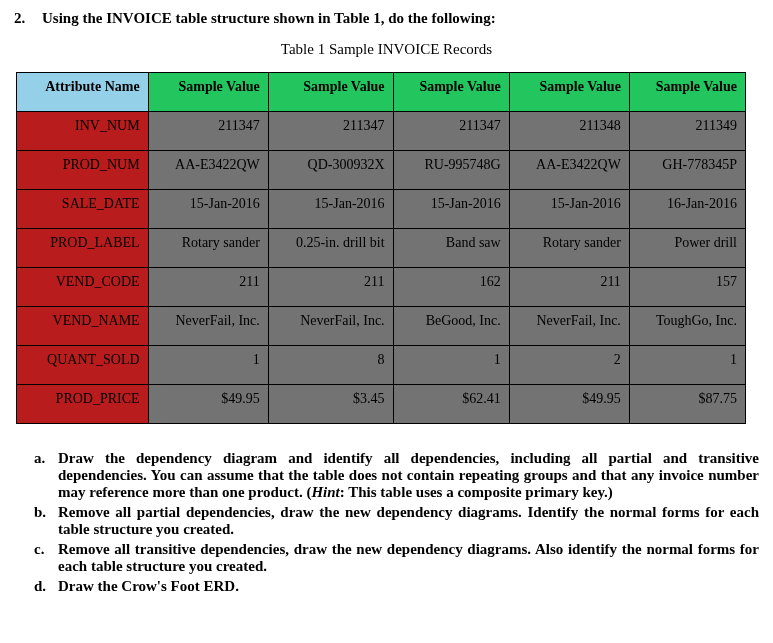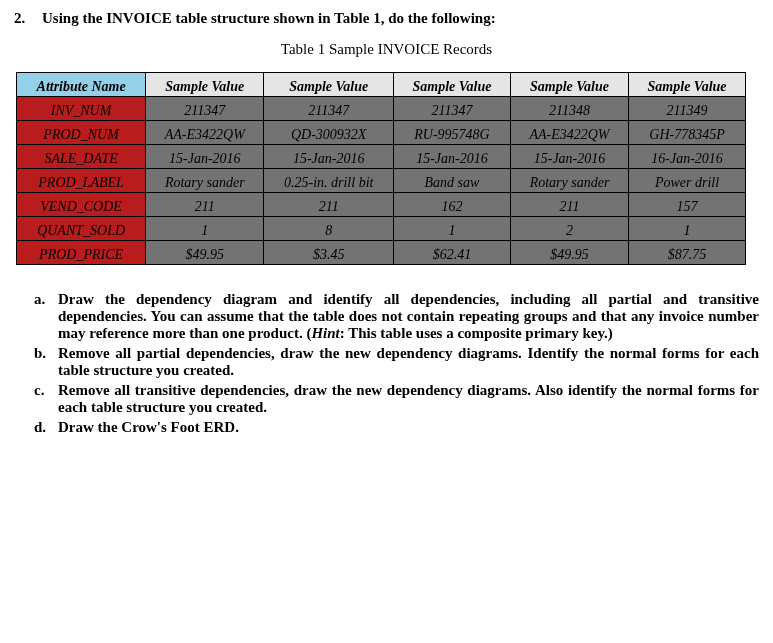--- a/index.html
+++ b/index.html
@@ -26,32 +26,31 @@
     margin: 0 0 14px 0;
   }
   table {
     border-collapse: collapse;
     width: 730px;
     margin: 0 0 26px 2px;
     font-size: 14px;
   }
   th, td {
     border: 1px solid #000;
-    padding: 6px 8px 1px 8px;
-    text-align: center;
+    padding: 6px 8px 16px 8px;
+    text-align: right;
     vertical-align: top;
     font-weight: normal;
-    font-style: italic;
   }
   th.header-blue {
     background: #94d0e8;
     font-weight: bold;
   }
   th.header-green {
-    background: #e5e5e5;
+    background: #22c55e;
     font-weight: bold;
   }
   td.attr-col {
     background: #b91c1c;
   }
   td.data-col {
     background: #737373;
   }
   .questions {
     margin: 0 0 0 20px;
@@ -133,20 +132,28 @@
       </tr>
       <tr>
         <td class="attr-col">VEND_CODE</td>
         <td class="data-col">211</td>
         <td class="data-col">211</td>
         <td class="data-col">162</td>
         <td class="data-col">211</td>
         <td class="data-col">157</td>
       </tr>
       <tr>
+        <td class="attr-col">VEND_NAME</td>
+        <td class="data-col">NeverFail, Inc.</td>
+        <td class="data-col">NeverFail, Inc.</td>
+        <td class="data-col">BeGood, Inc.</td>
+        <td class="data-col">NeverFail, Inc.</td>
+        <td class="data-col">ToughGo, Inc.</td>
+      </tr>
+      <tr>
         <td class="attr-col">QUANT_SOLD</td>
         <td class="data-col">1</td>
         <td class="data-col">8</td>
         <td class="data-col">1</td>
         <td class="data-col">2</td>
         <td class="data-col">1</td>
       </tr>
       <tr>
         <td class="attr-col">PROD_PRICE</td>
         <td class="data-col">$49.95</td>

